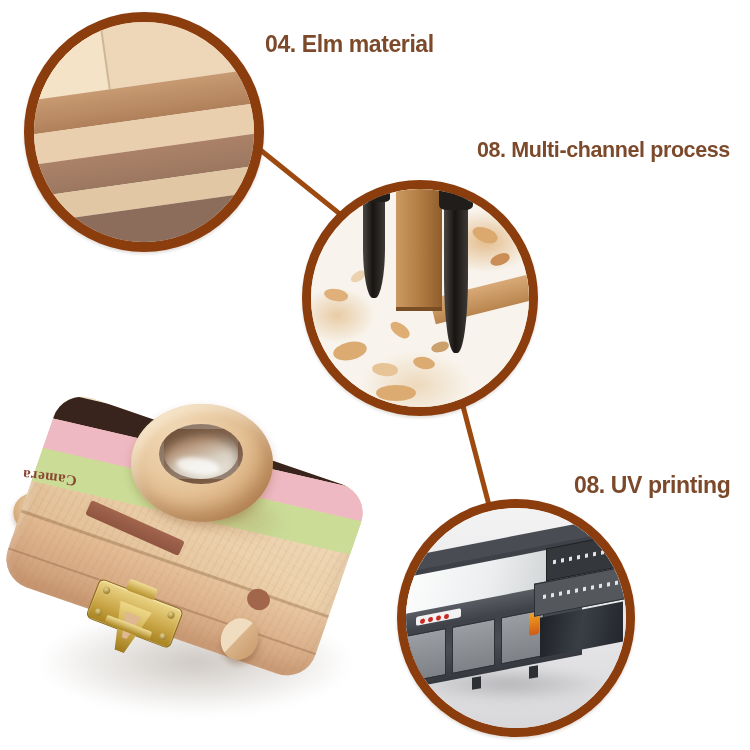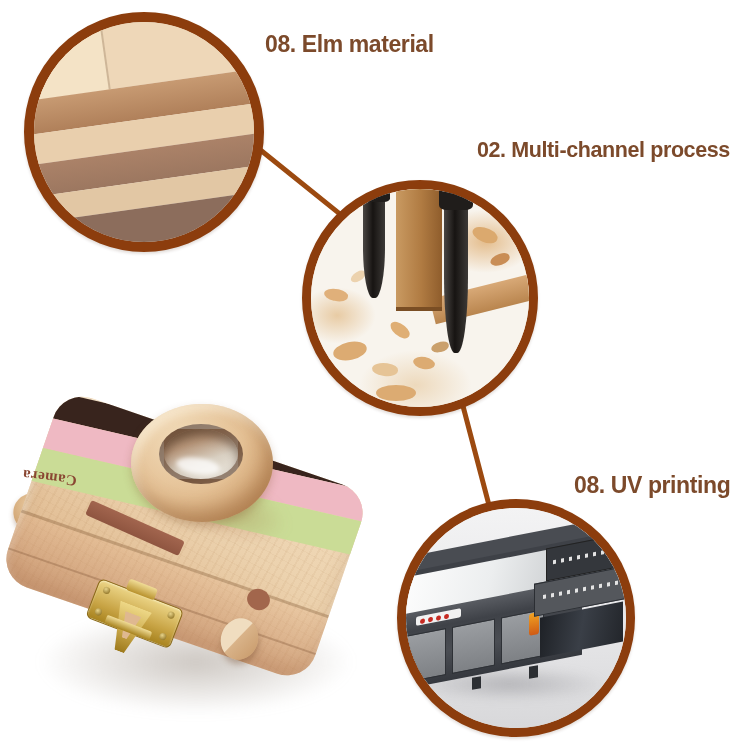--- a/index.html
+++ b/index.html
@@ -264,17 +264,17 @@
         <div class="ph-mid">
           <div class="dotrow"></div>
         </div>
         <div class="ph-ink"></div>
       </div>
       <div class="p-foot f1 skew"></div>
       <div class="p-foot f2 skew"></div>
     </div>
   </div>
 
-  <div class="callout c1">08. Elm material</div>
-  <div class="callout c2">02. Multi-channel process</div>
+  <div class="callout c1">04. Elm material</div>
+  <div class="callout c2">08. Multi-channel process</div>
   <div class="callout c3">08. UV printing</div>
 
 </div>
 
 </body></html>

